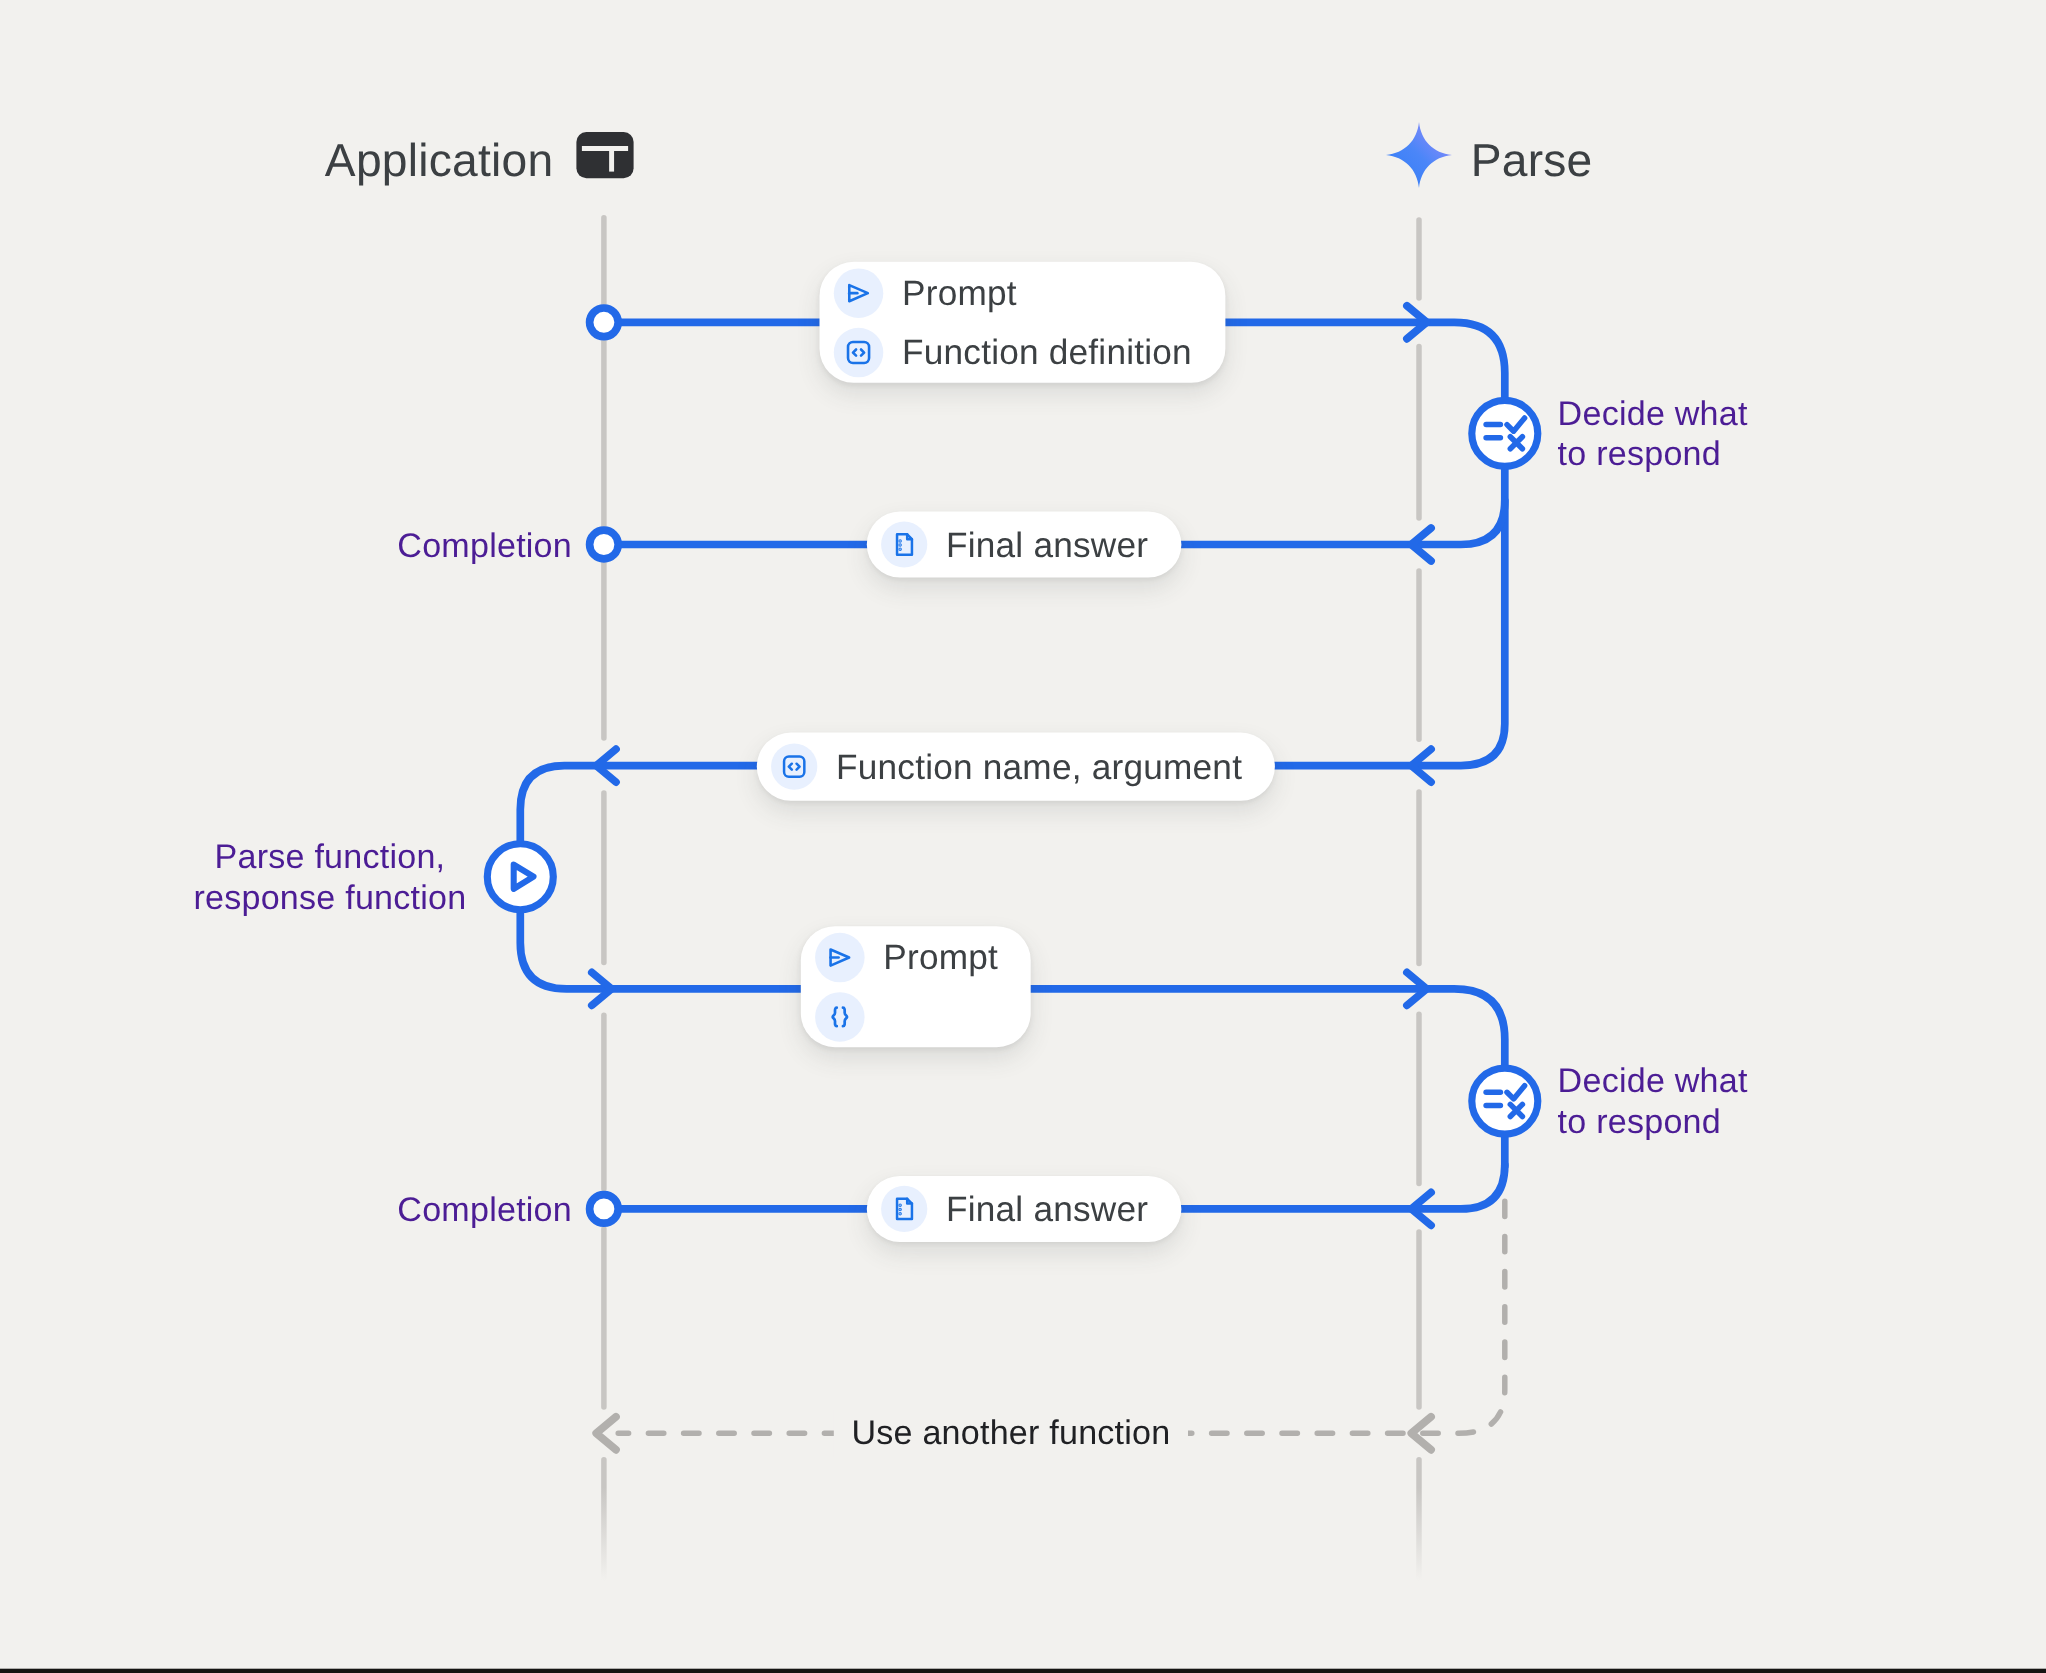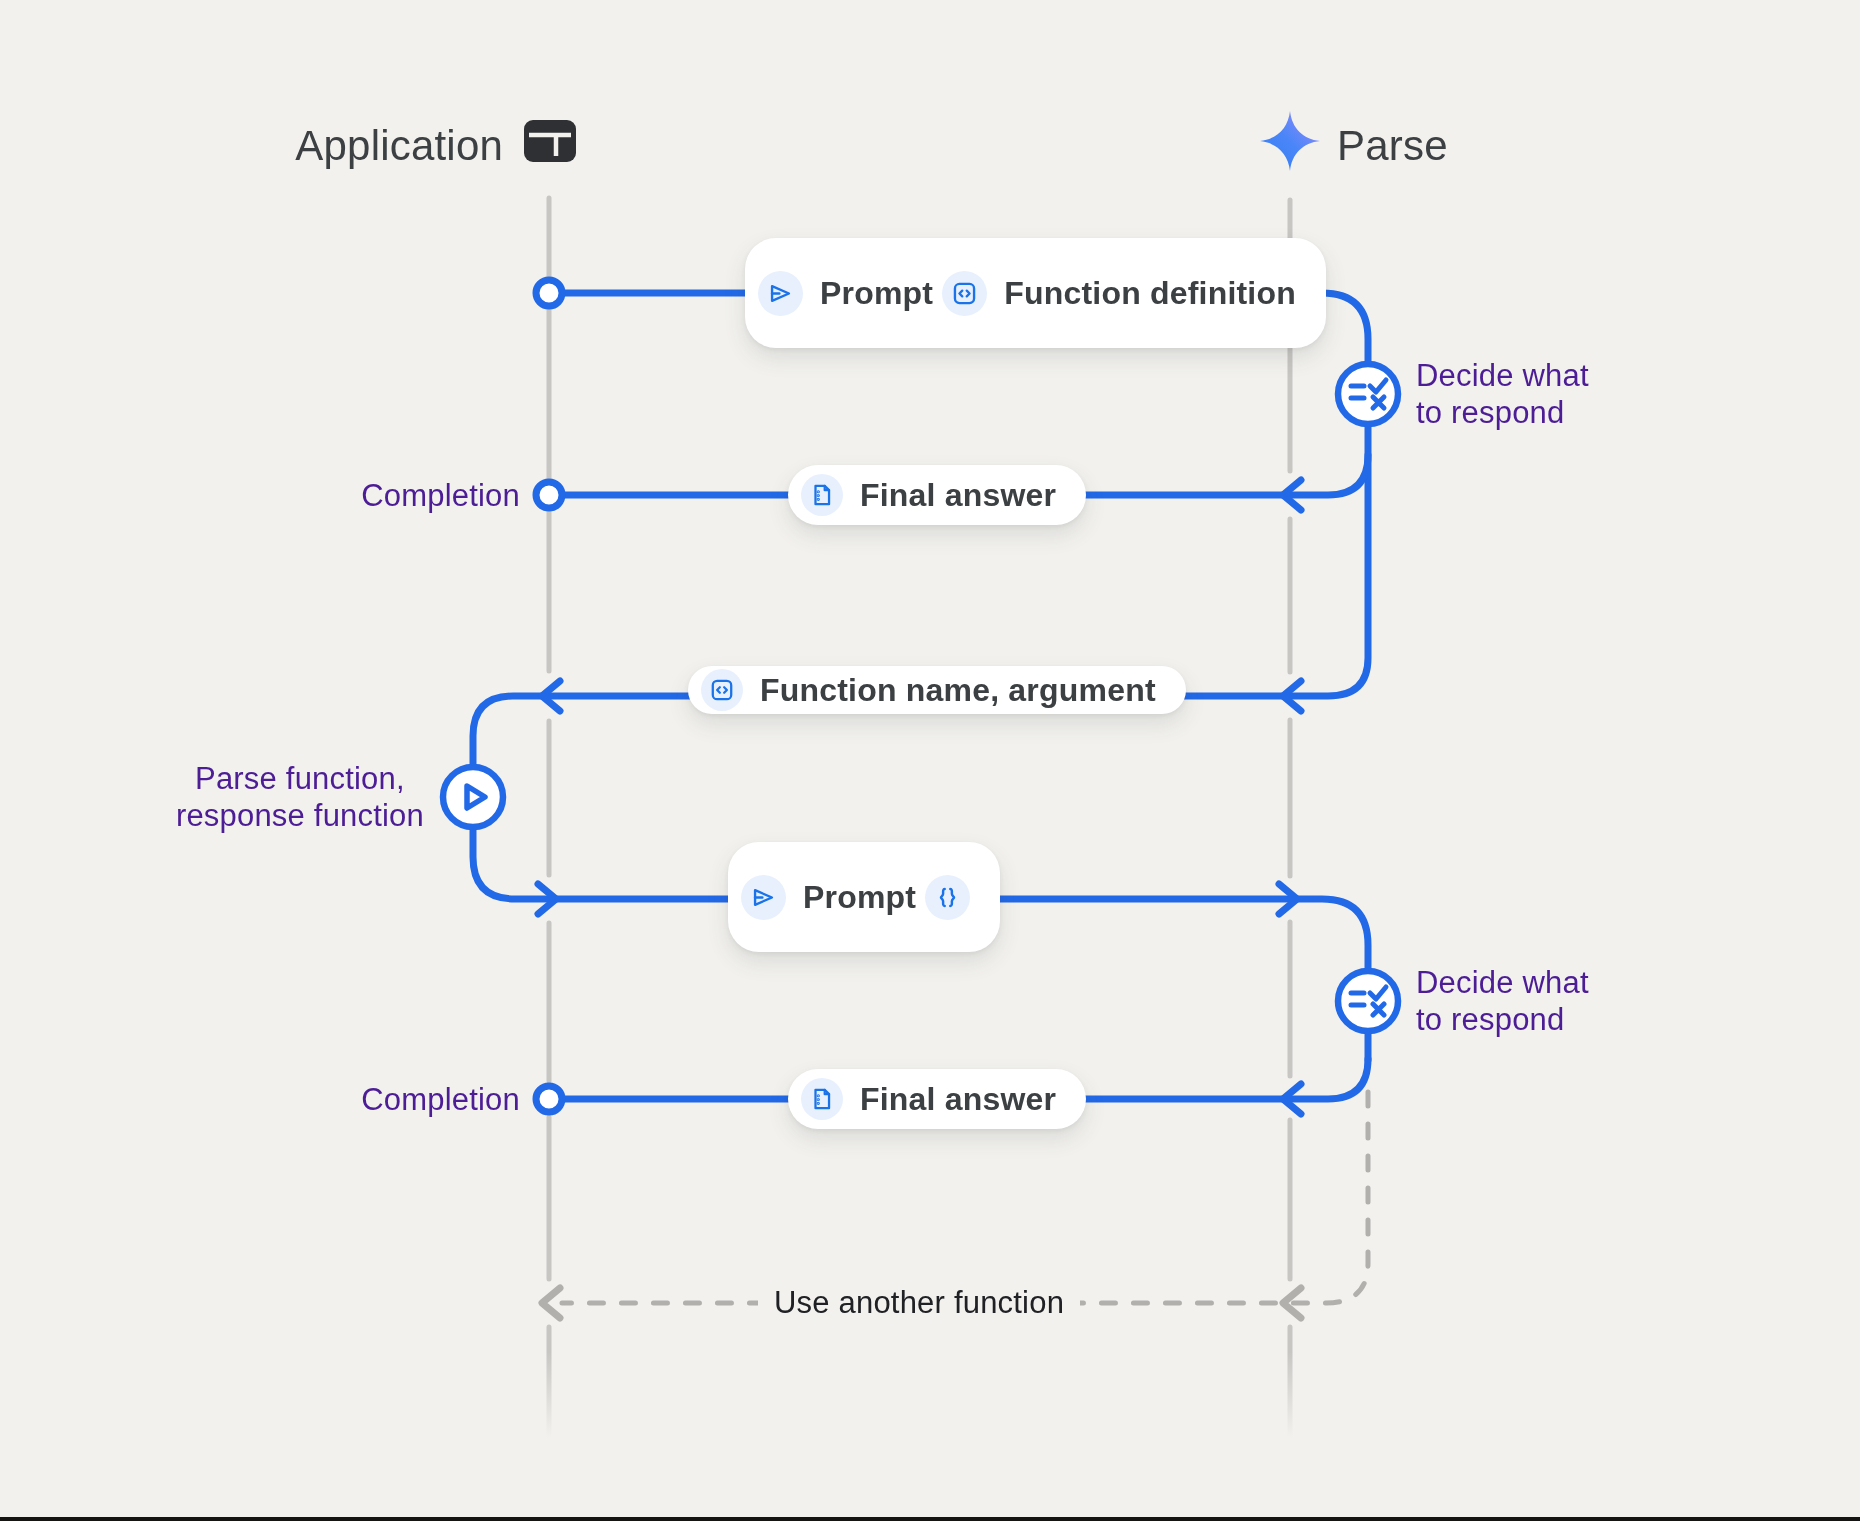--- a/index.html
+++ b/index.html
@@ -16,24 +16,23 @@
 
   
   .actor-label{font-size:42px;color:#3c4043;letter-spacing:.2px;}
 
   
   .msg-box{
     position:absolute;
     background:#ffffff;
     border-radius:31px;
     box-shadow:0 10px 22px rgba(60,64,67,.12), 0 2px 5px rgba(60,64,67,.08);
-    display:flex;flex-direction:row;justify-content:center;
+    display:flex;flex-direction:column;justify-content:center;
     gap:9px;
     padding:0 30px 0 13px;
-    font-weight:bold;
   }
   .msg-row{display:flex;align-items:center;gap:17px;}
   .icon-chip{
     width:45px;height:45px;border-radius:50%;
     background:#e8f0fe;flex:0 0 auto;
     display:flex;align-items:center;justify-content:center;
   }
   .msg-label{font-size:32px;color:#3c4043;white-space:nowrap;letter-spacing:.2px;}
 
   
@@ -184,21 +183,21 @@
             <path d="M14.5 3.5 V7.5 H18.5"></path>
           <circle cx="8.6" cy="9" r="0.4" fill="#1a73e8"></circle>
             <circle cx="8.6" cy="12.5" r="0.4" fill="#1a73e8"></circle>
             <circle cx="8.6" cy="16" r="0.4" fill="#1a73e8"></circle>
         </svg>
       </span>
       <span class="msg-label">Final answer</span>
     </div>
   </div>
 
-  <div class="msg-box" style="left:688px;top:666px;height:48px;">
+  <div class="msg-box" style="left:688px;top:666px;height:62px;">
     <div class="msg-row">
       <span class="icon-chip" style="width:42px;height:42px;">
         <svg width="26" height="26" viewBox="0 0 24 24" fill="none" stroke="#1a73e8" stroke-width="2.1" stroke-linejoin="round" stroke-linecap="round">
           <rect x="3.5" y="3.5" width="17" height="17" rx="4"></rect>
           <path d="M10 9.5 L7.5 12 L10 14.5"></path>
             <path d="M14 9.5 L16.5 12 L14 14.5"></path>
         </svg>
       </span>
       <span class="msg-label">Function name,  argument</span>
     </div>

